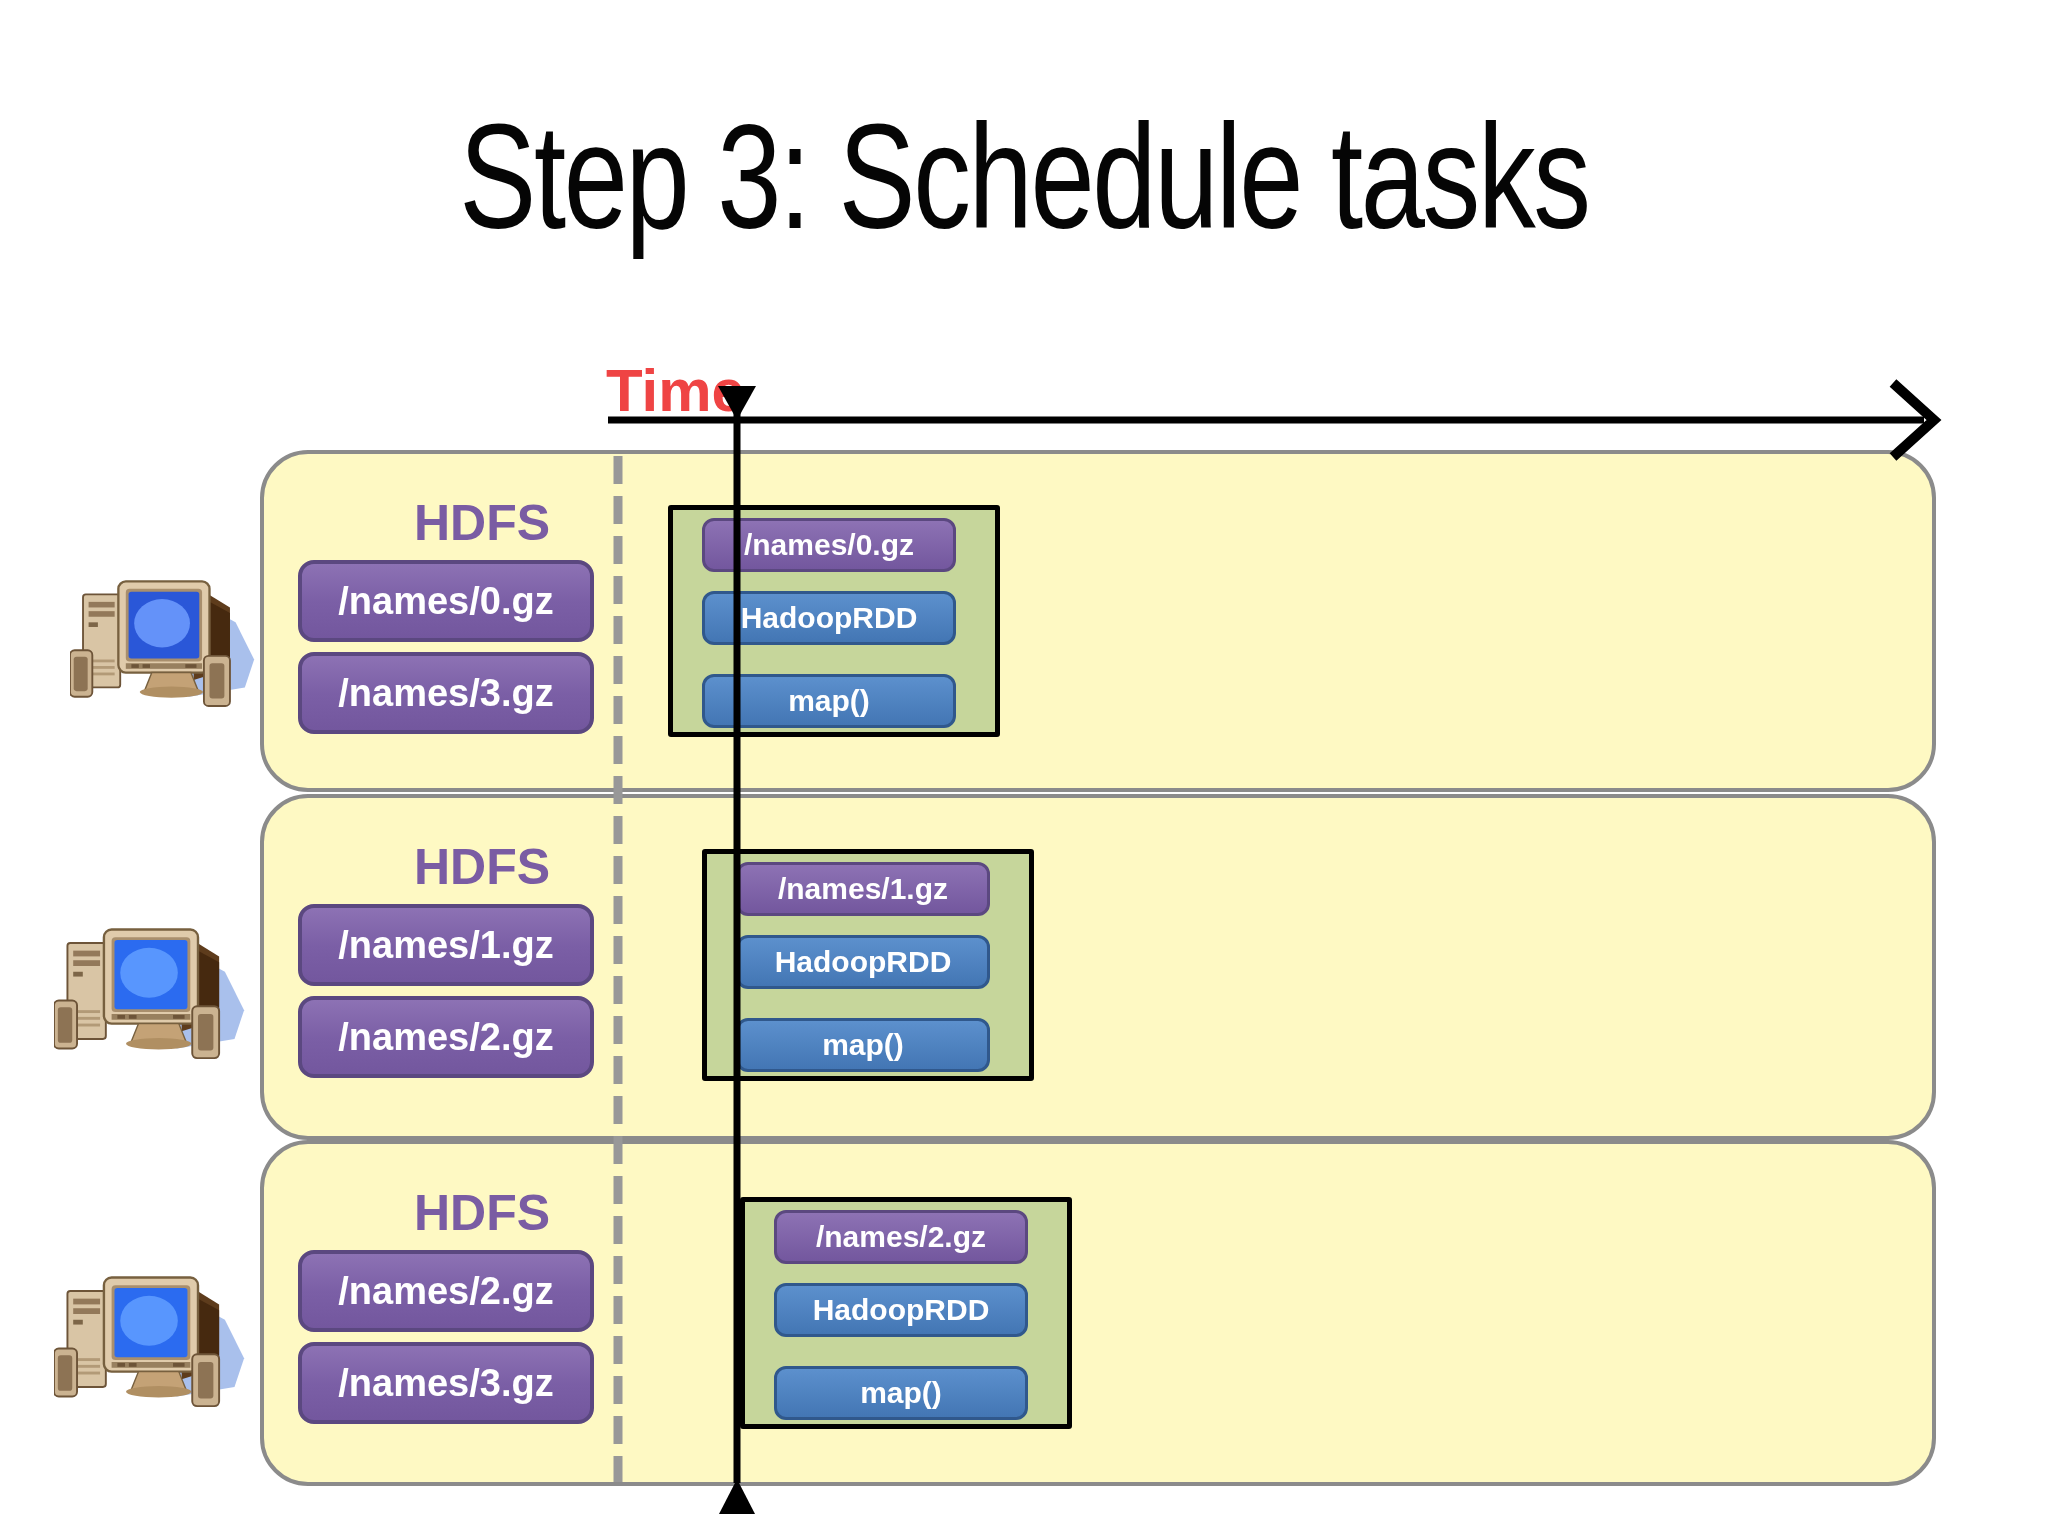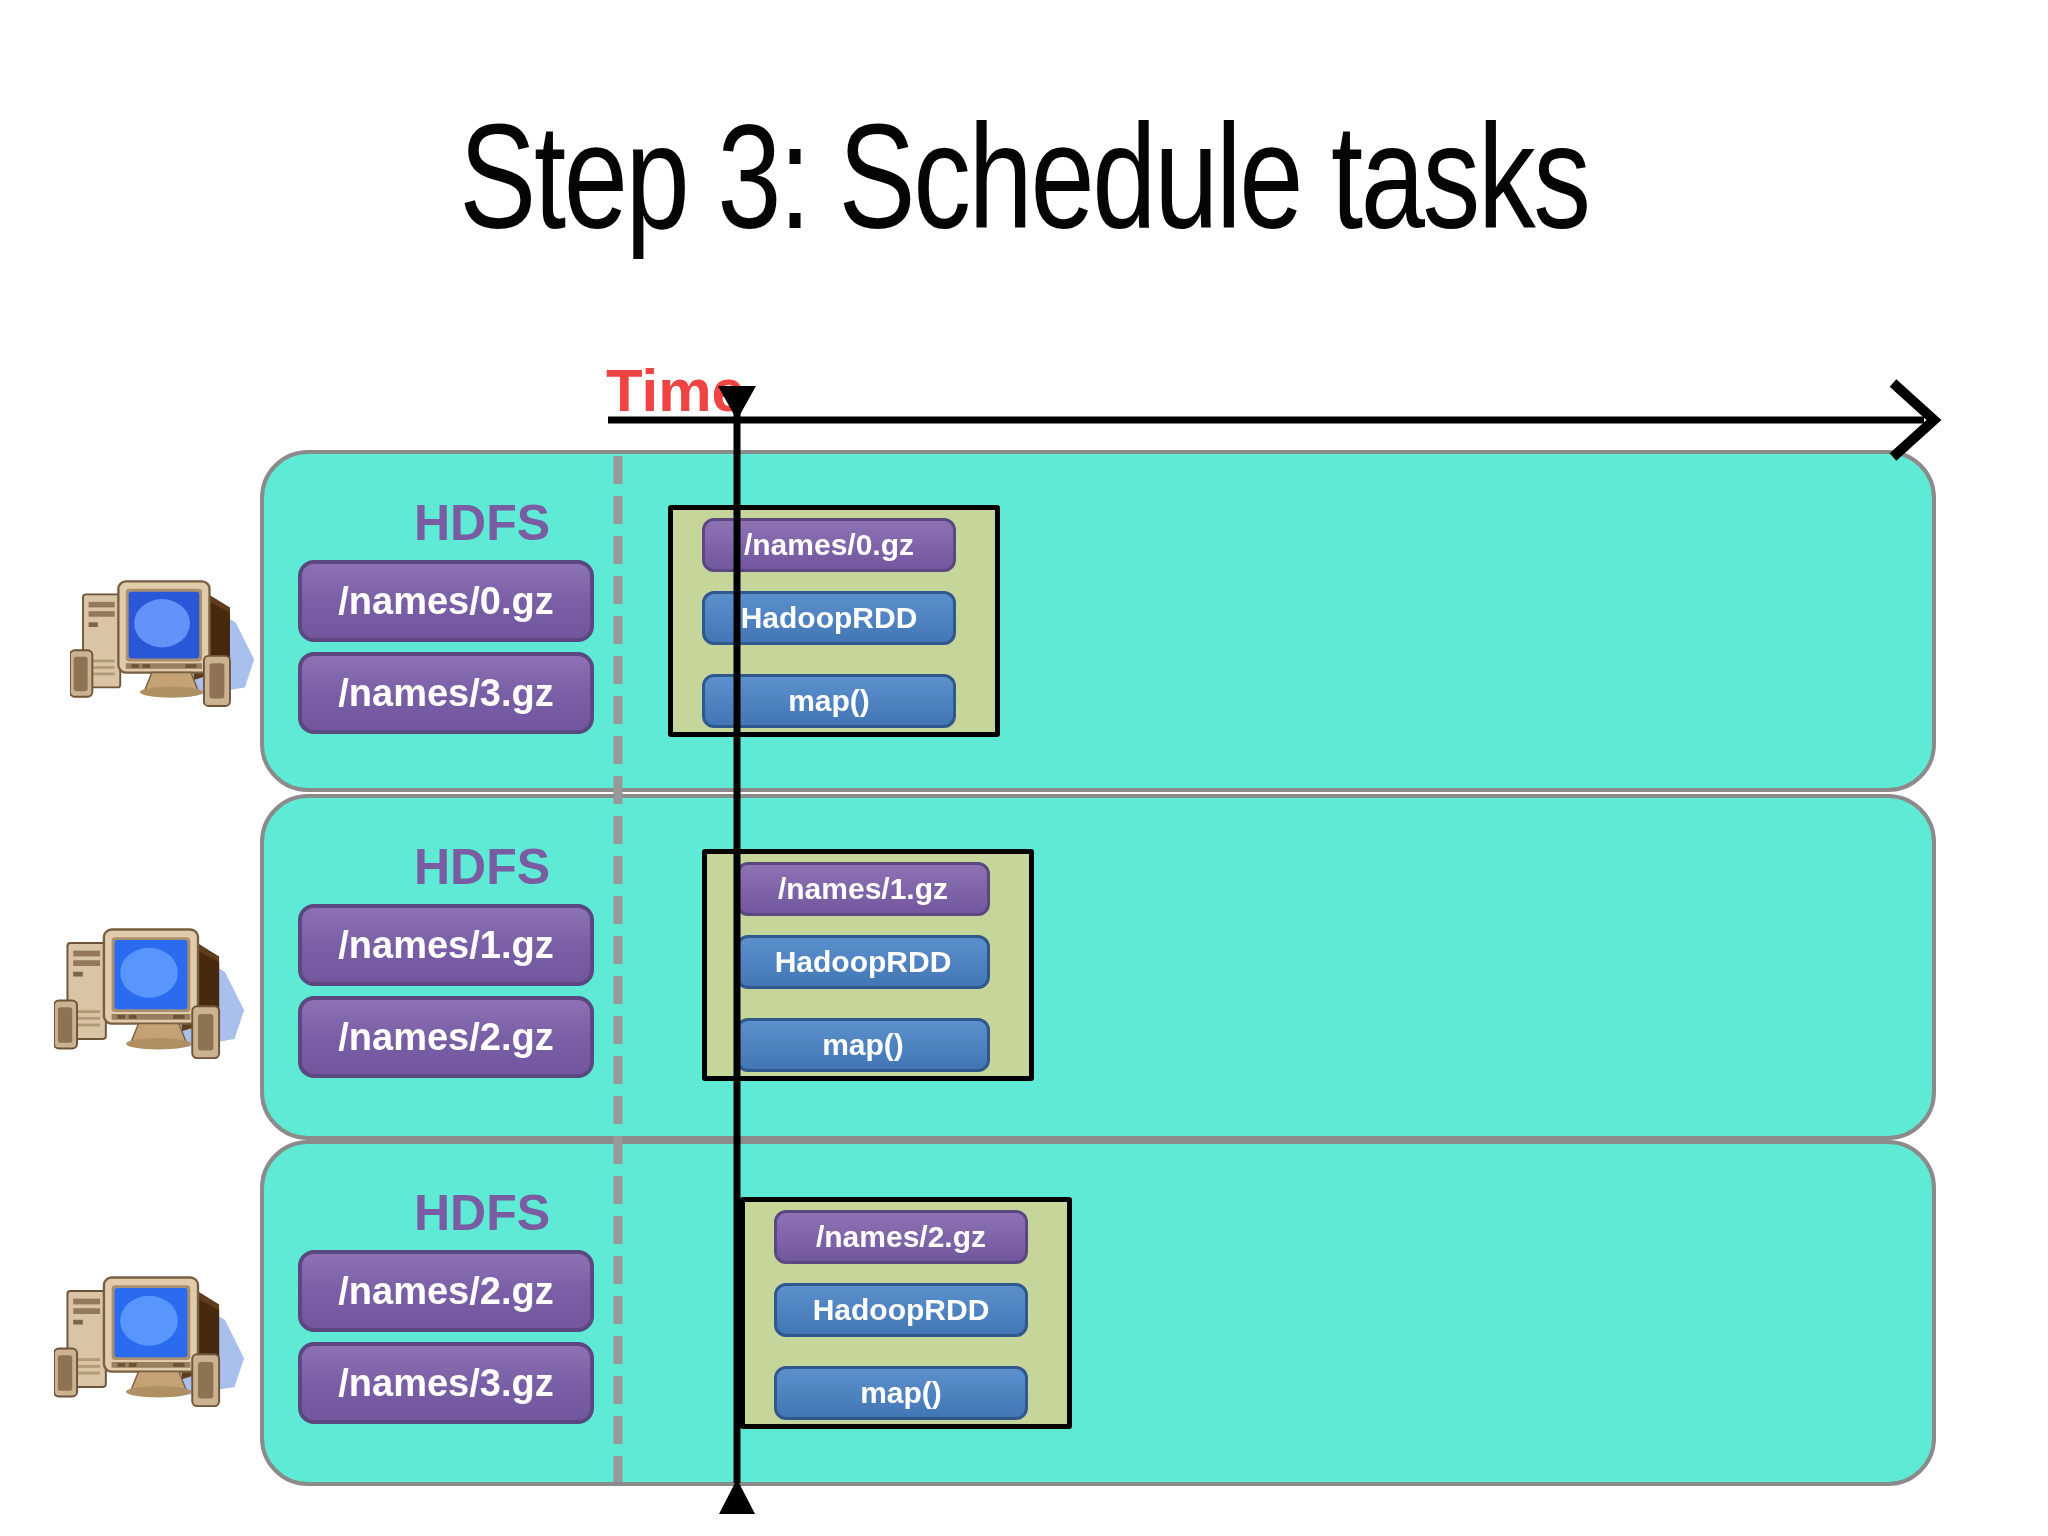--- a/index.html
+++ b/index.html
@@ -10,21 +10,21 @@
   .title{
     position:absolute;top:92px;left:0;width:2048px;text-align:center;
     font-size:148px;font-weight:400;color:#050505;letter-spacing:-3px;
     transform:scaleX(0.78);transform-origin:50% 50%;white-space:nowrap;
   }
   .time-label{
     position:absolute;left:606px;top:356px;font-size:60px;font-weight:bold;color:#ef4444;
   }
   svg.overlay{position:absolute;left:0;top:0;z-index:5;pointer-events:none;}
   .node-row{
-    position:absolute;left:260px;width:1676px;background:#5eead4;
+    position:absolute;left:260px;width:1676px;background:#fef9c3;
     border:4px solid #8b8b8b;border-radius:48px;box-sizing:border-box;z-index:1;
   }
   .row-1{top:450px;height:342px;}
   .row-2{top:794px;height:346px;}
   .row-3{top:1140px;height:346px;}
   .hdfs-label{
     position:absolute;left:118px;top:40px;width:200px;text-align:center;
     font-size:50px;font-weight:bold;color:#7a5ca3;
   }
   .file-box{

